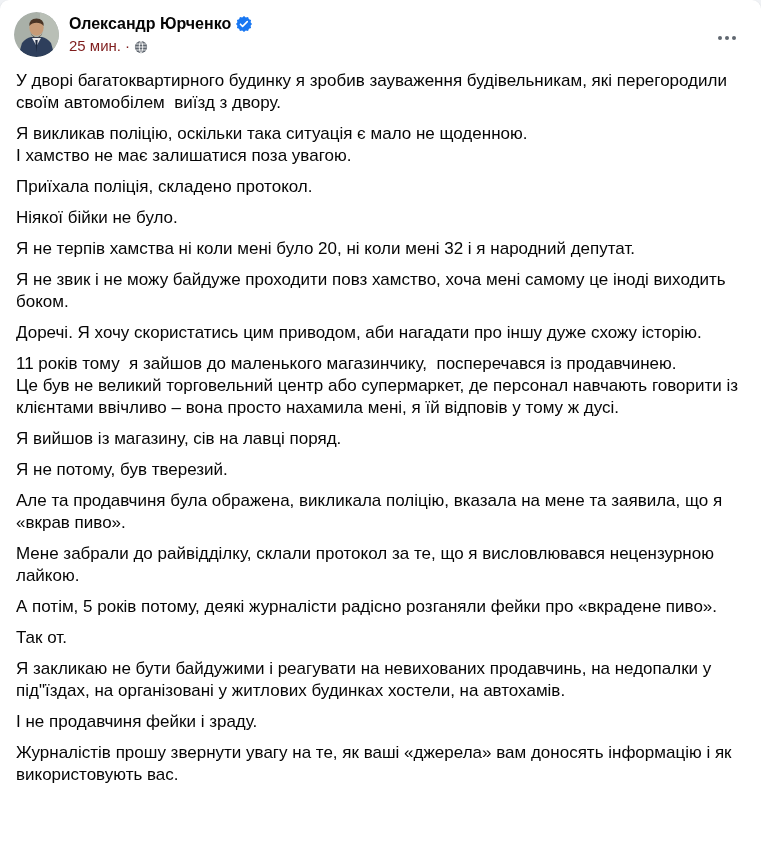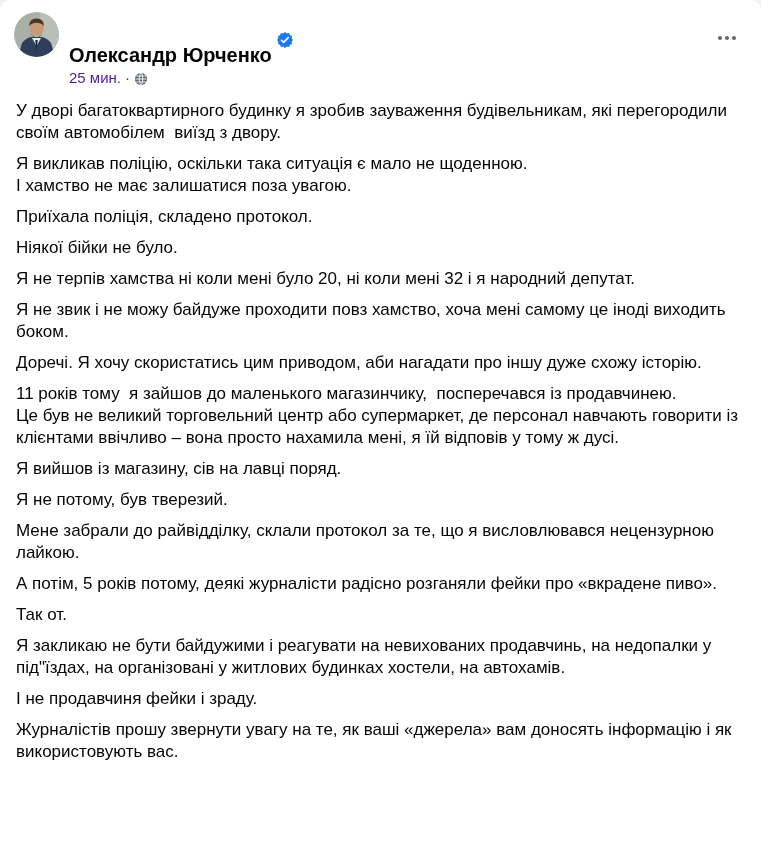--- a/index.html
+++ b/index.html
@@ -34,36 +34,35 @@
     margin-left: 10px;
     flex: 1 1 auto;
     padding-top: 1px;
   }
   .author-row {
     display: flex;
     align-items: center;
     gap: 5px;
   }
   .author-name {
-    font-size: 20px;
+    font-size: 16px;
     font-weight: 700;
     color: #050505;
     line-height: 21px;
     cursor: pointer;
     text-decoration: none;
-    margin-top: 32px;
   }
   .verified-badge { width: 16px; height: 16px; display: inline-block; }
   .meta-row {
     display: flex;
     align-items: center;
     gap: 4px;
     margin-top: 2px;
     font-size: 15px;
-    color: #4c1d95;
+    color: #7f1d1d;
     line-height: 19px;
   }
   .timestamp { cursor: pointer; }
   .globe-icon { width: 14px; height: 14px; display: inline-block; margin-top: 1px; }
   .more-btn {
     width: 36px; height: 36px;
     border: none;
     background: transparent;
     border-radius: 50%;
     display: flex;
@@ -153,20 +152,21 @@
 І хамство не має залишатися поза увагою.</div>
     <div class="post-paragraph">Приїхала поліція, складено протокол.</div>
     <div class="post-paragraph">Ніякої бійки не було.</div>
     <div class="post-paragraph">Я не терпів хамства ні коли мені було 20, ні коли мені 32 і я народний депутат.</div>
     <div class="post-paragraph">Я не звик і не можу байдуже проходити повз хамство, хоча мені самому це іноді виходить боком.</div>
     <div class="post-paragraph">Доречі. Я хочу скористатись цим приводом, аби нагадати про іншу дуже схожу історію.</div>
     <div class="post-paragraph">11 років тому  я зайшов до маленького магазинчику,  посперечався із продавчинею.
 Це був не великий торговельний центр або супермаркет, де персонал навчають говорити із клієнтами ввічливо – вона просто нахамила мені, я їй відповів у тому ж дусі.</div>
     <div class="post-paragraph">Я вийшов із магазину, сів на лавці поряд.</div>
     <div class="post-paragraph">Я не потому, був тверезий.</div>
+    <div class="post-paragraph">Але та продавчиня була ображена, викликала поліцію, вказала на мене та заявила, що я «вкрав пиво».</div>
     <div class="post-paragraph">Мене забрали до райвідділку, склали протокол за те, що я висловлювався нецензурною лайкою.</div>
     <div class="post-paragraph">А потім, 5 років потому, деякі журналісти радісно розганяли фейки про «вкрадене пиво».</div>
     <div class="post-paragraph">Так от.</div>
     <div class="post-paragraph">Я закликаю не бути байдужими і реагувати на невихованих продавчинь, на недопалки у під"їздах, на організовані у житлових будинках хостели, на автохамів.</div>
     <div class="post-paragraph">І не продавчиня фейки і зраду.</div>
     <div class="post-paragraph">Журналістів прошу звернути увагу на те, як ваші «джерела» вам доносять інформацію і як використовують вас.</div>
   </div>
 
 </div>
 

